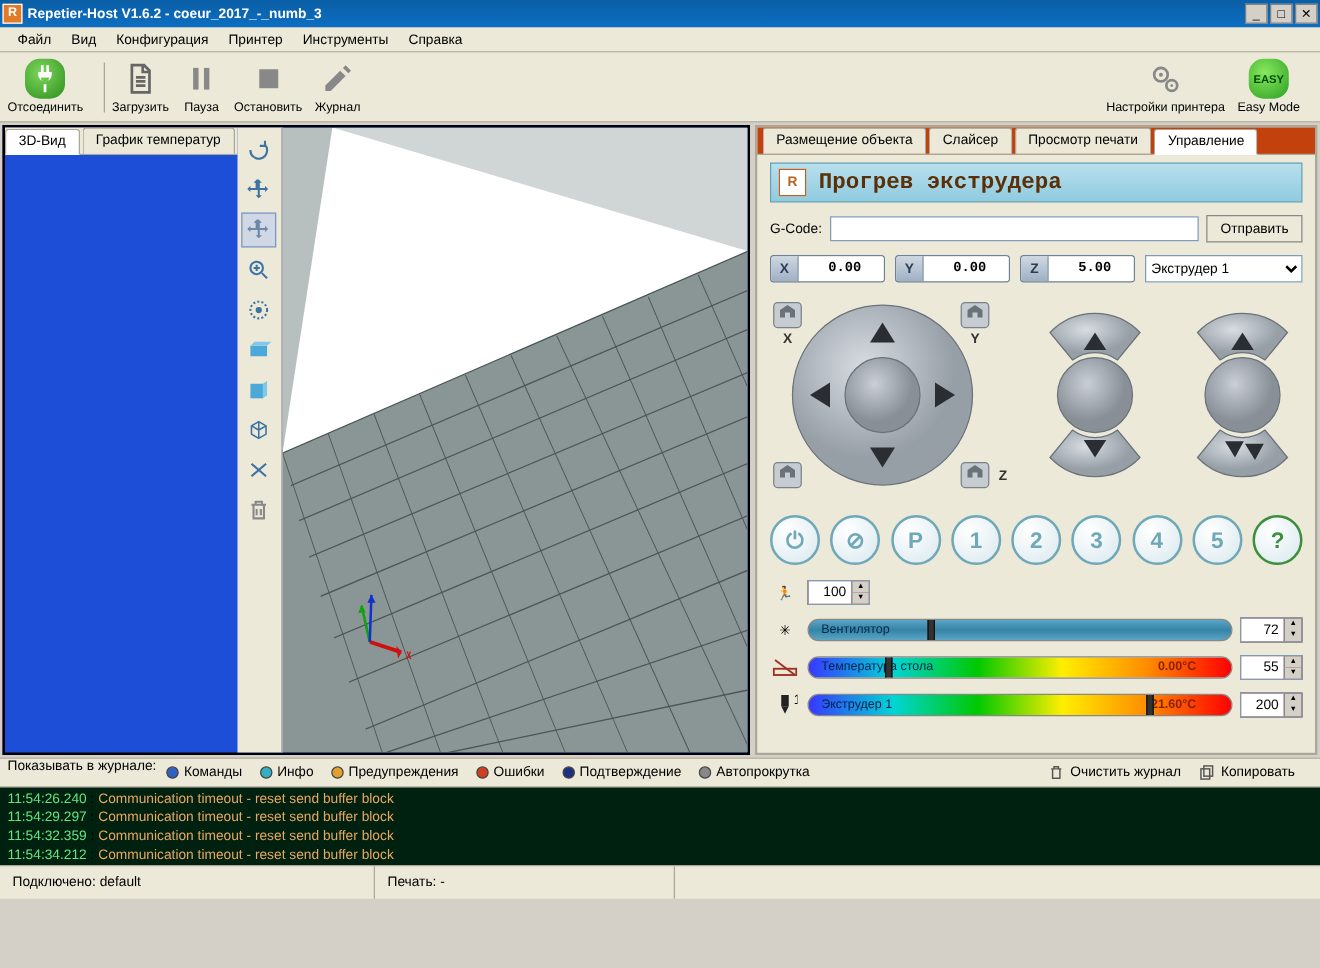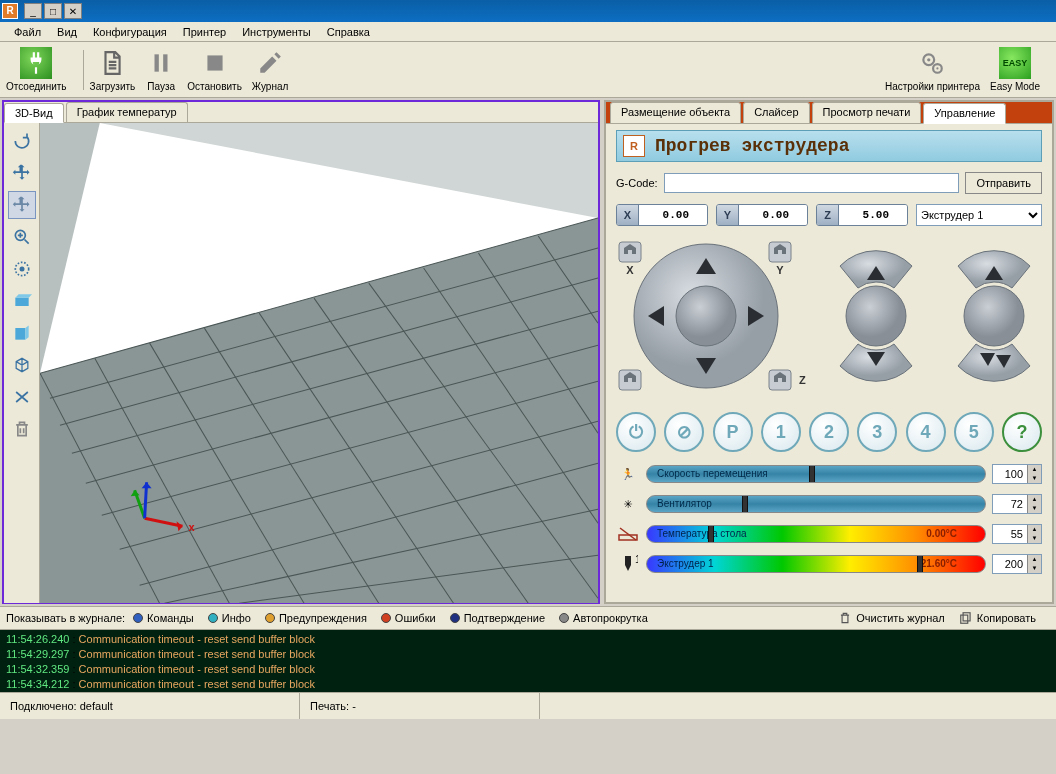--- a/index.html
+++ b/index.html
@@ -11,31 +11,31 @@
 .titlebar .title-text { flex: 1; font-weight: bold; }
 .titlebar .winbtn { width: 18px; height: 16px; margin-left: 2px; background: #d4d0c8; border: 1px solid #808080; display: flex; align-items: center; justify-content: center; font-size: 10px; color: #000; }
 
 
 .menubar { height: 20px; background: #ece9d8; display: flex; align-items: center; padding: 0 6px; border-bottom: 1px solid #aca899; }
 .menubar span { padding: 3px 8px; cursor: default; }
 
 
 .toolbar { height: 56px; background: #ece9d8; display: flex; align-items: center; padding: 0 6px; border-bottom: 1px solid #aca899; }
 .tbbtn { display: flex; flex-direction: column; align-items: center; margin-right: 10px; cursor: pointer; }
-.tbbtn .ico { width: 32px; height: 32px; border-radius: 0; display: flex; align-items: center; justify-content: center; margin-bottom: 2px; }
+.tbbtn .ico { width: 32px; height: 32px; border-radius: 12px; display: flex; align-items: center; justify-content: center; margin-bottom: 2px; }
 .tbbtn .lbl { font-size: 10px; }
 .ico.green { background: radial-gradient(circle at 40% 35%, #7fd65a, #2b8f1f); }
 .ico.gray { color: #666; }
 .ico svg { width: 26px; height: 26px; }
 
 
 .mainrow { display: flex; height: 508px; }
 
 
-.leftpane { flex: 1; display: flex; flex-direction: column; border: 2px solid #6d28d9; margin: 2px; background: #84cc16; position: relative; }
+.leftpane { flex: 1; display: flex; flex-direction: row; border: 2px solid #000000; margin: 2px; background: #1d4ed8; position: relative; }
 .tabs-left { height: 22px; display: flex; background: #ece9d8; border-bottom: 1px solid #aca899; }
 .tab { padding: 3px 10px; border: 1px solid #aca899; border-bottom: none; background: #ece9d8; margin-right: 2px; border-radius: 3px 3px 0 0; cursor: pointer; }
 .tab.active { background: #fff; font-weight: normal; border-bottom: 1px solid #fff; position: relative; top: 1px; }
 
 .viewport-wrap { flex: 1; display: flex; }
 .side-tools { width: 36px; background: #ece9d8; border-right: 1px solid #aca899; display: flex; flex-direction: column; align-items: center; padding-top: 4px; }
 .side-tools .stbtn { width: 28px; height: 28px; margin-bottom: 4px; display: flex; align-items: center; justify-content: center; border: 1px solid transparent; cursor: pointer; color: #3b73a3; }
 .side-tools .stbtn.sel { background: #d0d8e6; border: 1px solid #7a96c0; }
 .viewport { flex: 1; position: relative; overflow: hidden; }
 
@@ -73,21 +73,21 @@
 .slider-track.spectrum { background: linear-gradient(to right, #3838ff, #00d5d5, #00c800, #ffee00, #ff8c00, #ff0000); }
 .slider-thumb { position: absolute; top: -2px; width: 6px; height: 20px; background: #333; border: 1px solid #111; }
 .slider-label { position: absolute; left: 10px; top: 2px; font-size: 10px; color: #002a4a; }
 .slider-val { position: absolute; right: 28px; top: 2px; font-size: 10px; font-weight: bold; }
 .spin { display: flex; border: 1px solid #7f9db9; background: #7f1d1d; height: 20px; }
 .spin input { width: 34px; border: none; text-align: right; padding-right: 4px; height: 18px; outline: none; }
 .spin .spbtns { width: 14px; display: flex; flex-direction: column; }
 .spin .spbtns div { height: 9px; background: #d4d0c8; border-left: 1px solid #888; font-size: 6px; text-align: center; line-height: 8px; cursor: pointer; }
 
 
-.logtoolbar { height: 24px; background: #ece9d8; display: flex; align-items: center; padding: 0 6px; border-top: 1px solid #aca899; border-bottom: 1px solid #aca899; font-size: 11px; }
+.logtoolbar { height: 24px; background: #ece9d8; display: flex; padding: 0 6px; border-top: 1px solid #aca899; border-bottom: 1px solid #aca899; font-size: 11px; }
 .logtoolbar .lbl0 { margin-right: 8px; }
 .logtoolbar .chkitem { display: flex; align-items: center; margin-right: 14px; cursor: pointer; }
 .logtoolbar .circle { width: 10px; height: 10px; border-radius: 50%; border: 1px solid #444; margin-right: 4px; }
 .c-blue { background: #3060c0; } .c-teal { background: #30b0c0; } .c-orange { background: #e0a030; }
 .c-red { background: #d04020; } .c-navy { background: #203080; } .c-gray { background: #888; }
 .logtoolbar .tool { display: flex; align-items: center; margin-right: 14px; cursor: pointer; }
 .logtoolbar .tool svg { margin-right: 4px; }
 
 .logtext { height: 62px; background: #002010; padding: 2px 6px; font-family: "Courier New", monospace; font-size: 12px; line-height: 15px; overflow: hidden; }
 .logtext .ts { color: #60e880; }
@@ -96,20 +96,21 @@
 
 .statusbar { height: 27px; background: #ece9d8; display: flex; align-items: center; border-top: 1px solid #aca899; font-size: 11px; }
 .statusbar .cell { padding: 0 10px; border-right: 1px solid #aca899; height: 100%; display: flex; align-items: center; }
 
 </style>
 </head>
 <body>
 
 <div class="titlebar">
   <div class="tb-icon">R</div>
+  <div class="title-text">Repetier-Host V1.6.2 - coeur_2017_-_numb_3</div>
   <div class="winbtn">_</div>
   <div class="winbtn">□</div>
   <div class="winbtn">✕</div>
 </div>
 
 <div class="menubar">
   <span>Файл</span>
   <span>Вид</span>
   <span>Конфигурация</span>
   <span>Принтер</span>
@@ -390,24 +391,20 @@
         <div class="numbtn">1</div>
         <div class="numbtn">2</div>
         <div class="numbtn">3</div>
         <div class="numbtn">4</div>
         <div class="numbtn">5</div>
         <div class="numbtn q">?</div>
       </div>
 
       <div class="slider-row">
         <div class="sicon">🏃</div>
-        <div class="slider-track blue">
-          <span class="slider-label">Скорость перемещения</span>
-          <div class="slider-thumb" style="left:48%"></div>
-        </div>
         <div class="spin">
             <input value="100" style="">
             <div class="spbtns">
               <div>▲</div>
               <div>▼</div>
             </div>
           </div>
       </div>
       <div class="slider-row">
         <div class="sicon">✳</div>

